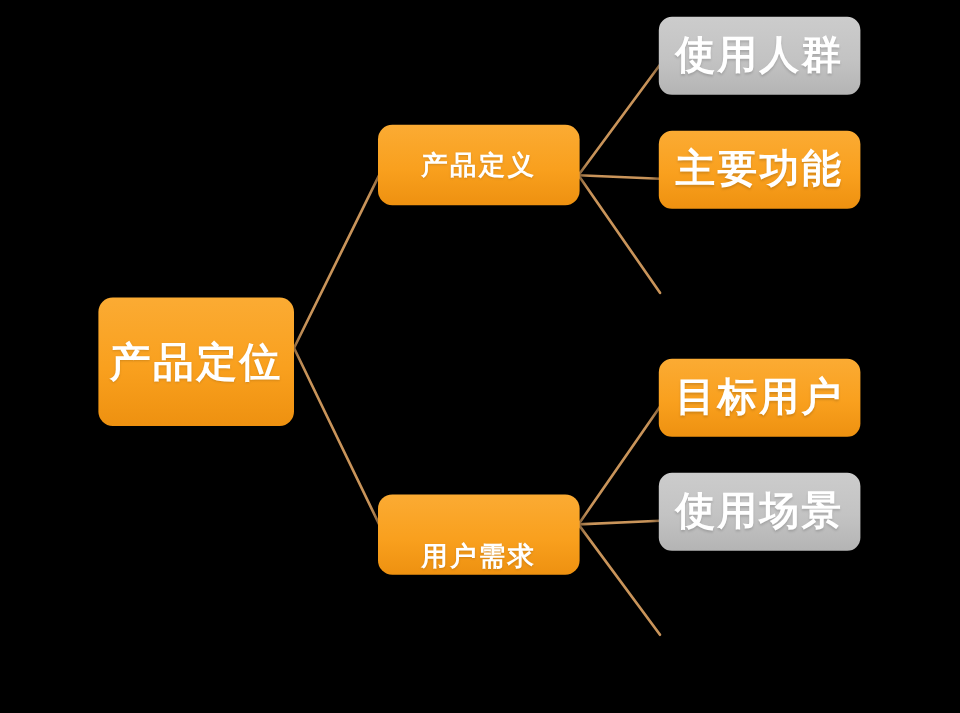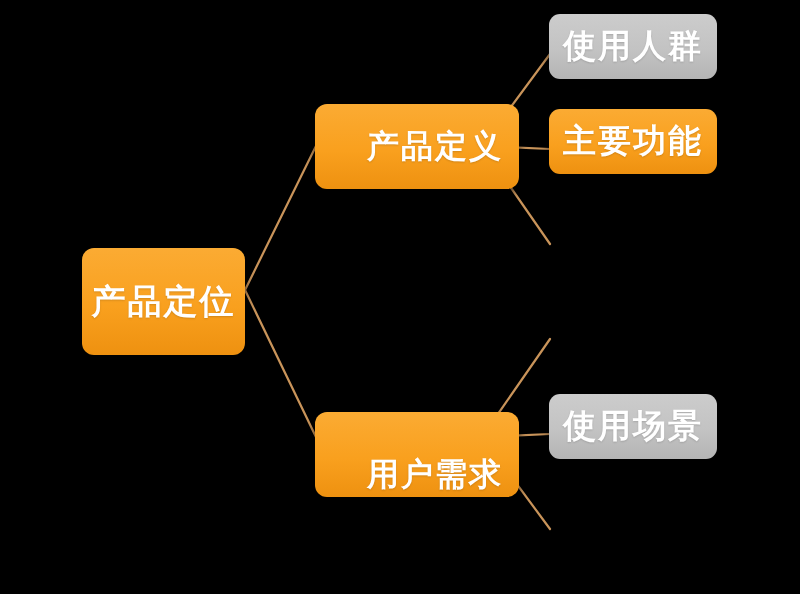--- a/index.html
+++ b/index.html
@@ -40,21 +40,21 @@
   }
   .node[data-color="orange"] {
     background: linear-gradient(180deg, #FBAB33 0%, var(--orange, #F9A01E) 55%, #EE9110 100%);
     box-shadow: 0 4px 10px rgba(0,0,0,0.65);
   }
   .node[data-color="gray"] {
     background: linear-gradient(180deg, #CCCCCC 0%, var(--gray, #C3C3C3) 55%, #B4B4B4 100%);
     box-shadow: 0 4px 10px rgba(0,0,0,0.65);
   }
   .node--root   { left: 82px;  top: 248px; width: 163px; height: 107px; font-size: 34px; }
-  .node--branch { left: 315px; width: 168px; height: 85px; font-size: 32px; padding-left: 36px; }
+  .node--branch { left: 315px; width: 168px; height: 67px; font-size: 22px; }
   .node--branch1 { top: 104px; }
   .node--branch2 { top: 412px; align-items: flex-end; }
   .node--leaf   { left: 549px; width: 168px; height: 65px; font-size: 33px; border-radius: 11px; }
   .node--leaf1 { top: 14px; }
   .node--leaf2 { top: 109px; }
   .node--leaf3 { top: 204px; }
   .node--leaf4 { top: 299px; }
   .node--leaf5 { top: 394px; }
   .node--leaf6 { top: 489px; }
   .node-label { pointer-events: none; }
@@ -89,19 +89,22 @@
 
   <div class="node node--leaf node--leaf1" data-color="gray">
     <span class="node-label">使用人群</span>
   </div>
 
   <div class="node node--leaf node--leaf2" data-color="orange">
     <span class="node-label">主要功能</span>
   </div>
 
 
+  <div class="node node--leaf node--leaf4" data-color="orange">
+    <span class="node-label">目标用户</span>
+  </div>
 
   <div class="node node--leaf node--leaf5" data-color="gray">
     <span class="node-label">使用场景</span>
   </div>
 
 
 </div>
 
 </body></html>

